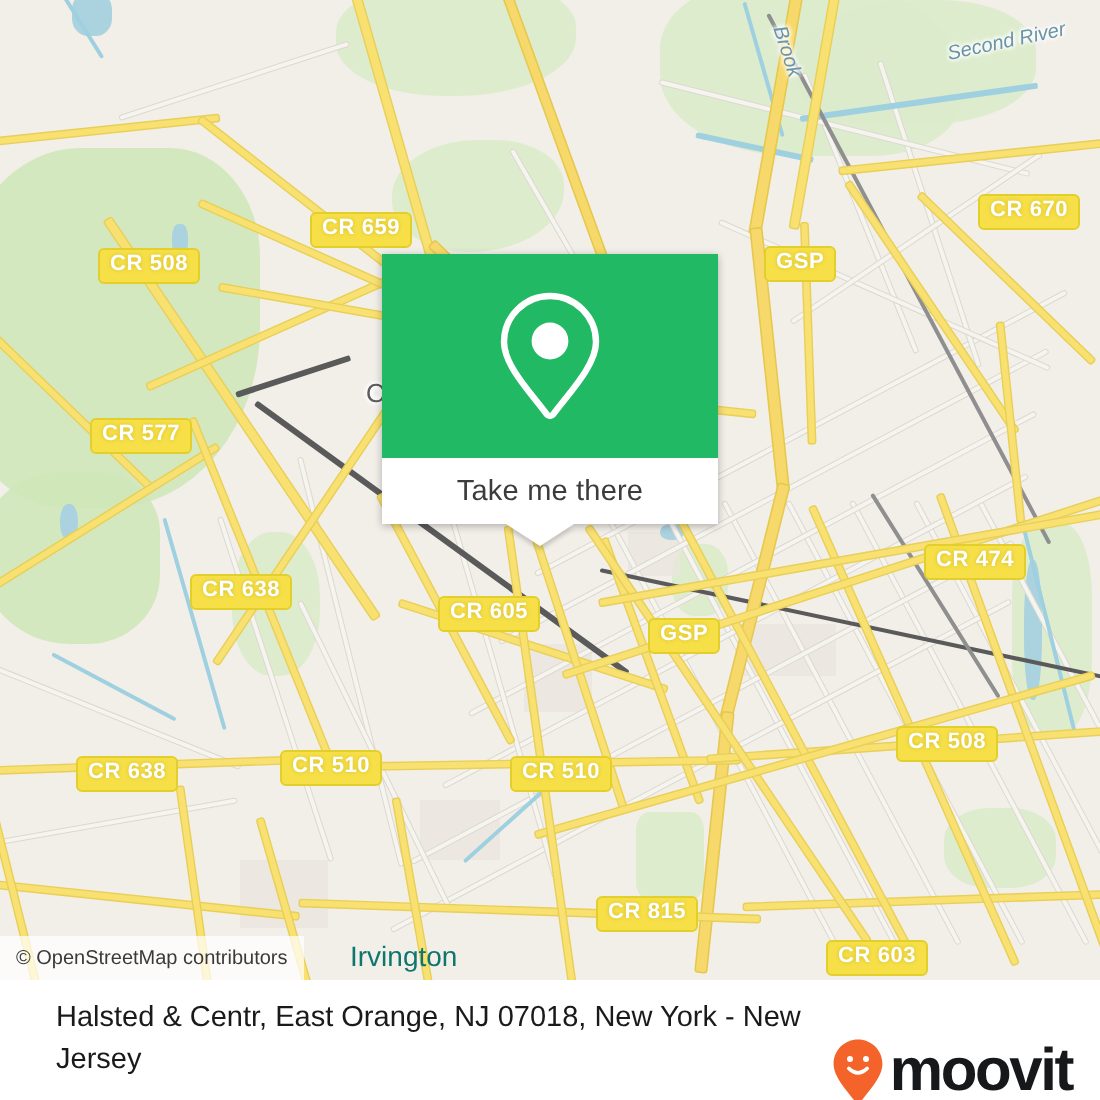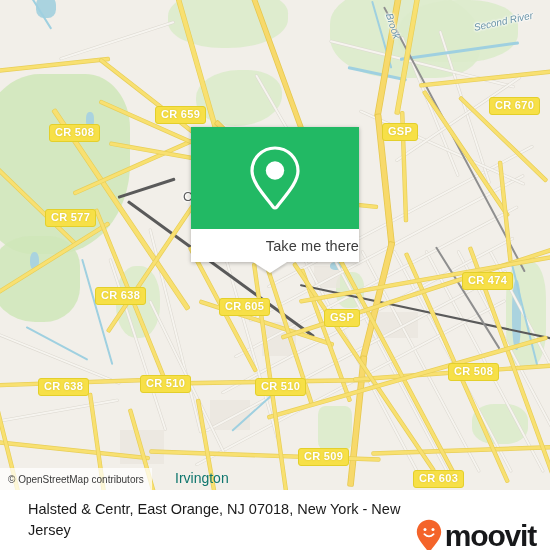--- a/index.html
+++ b/index.html
@@ -47,21 +47,21 @@
     text-shadow:1px 0 2px #fff,-1px 0 2px #fff,0 1px 2px #fff,0 -1px 2px #fff;
   }
   .faintlbl{
     position:absolute;color:#0f766e;font-size:14px;white-space:nowrap;
   }
 
   
   #popup{position:absolute;left:191px;top:127px;width:168px;height:135px;
     box-shadow:0 1px 4px rgba(0,0,0,.28);}
   #popup-head{height:102px;background:#22b964;display:flex;align-items:center;justify-content:center;}
-  #popup-foot{height:33px;background:#ffffff;display:flex;align-items:center;justify-content:flex-end;}
+  #popup-foot{height:33px;background:#ffffff;display:flex;align-items:center;justify-content:center;}
   #popup-foot span{font-size:14.5px;color:#3c3c3c;letter-spacing:.1px;}
   #popup-tail{position:absolute;left:62px;top:135px;width:0;height:0;
     border-left:17px solid transparent;border-right:17px solid transparent;
     border-top:11px solid #ffffff;filter:drop-shadow(0 2px 1px rgba(0,0,0,.18));}
 
   
   #attrib{position:absolute;left:0;top:468px;height:22px;display:flex;align-items:center;
     padding:0 8px;background:rgba(255,255,255,.72);}
   #attrib span{font-size:10px;color:#3a3a3a;}
 
@@ -231,21 +231,21 @@
         <div class="shield" style="left: 382px; top: 123px;">GSP</div>
         <div class="shield" style="left: 45px; top: 209px;">CR 577</div>
         <div class="shield" style="left: 95px; top: 287px;">CR 638</div>
         <div class="shield" style="left: 219px; top: 298px;">CR 605</div>
         <div class="shield" style="left: 324px; top: 309px;">GSP</div>
         <div class="shield" style="left: 462px; top: 272px;">CR 474</div>
         <div class="shield" style="left: 448px; top: 363px;">CR 508</div>
         <div class="shield" style="left: 38px; top: 378px;">CR 638</div>
         <div class="shield" style="left: 140px; top: 375px;">CR 510</div>
         <div class="shield" style="left: 255px; top: 378px;">CR 510</div>
-        <div class="shield" style="left: 298px; top: 448px;">CR 509</div>
+        <div class="shield" style="left: 298px; top: 448px;">CR 815</div>
         <div class="shield" style="left: 413px; top: 470px;">CR 603</div>
       </div>
 
     <div id="popup">
       <div id="popup-head">
         <svg width="52" height="66" viewBox="0 0 52 66">
           <path d="M26 3 C13.3 3 3 13.3 3 26 C3 38 17 52 24.4 62.2 A2 2 0 0 0 27.6 62.2 C35 52 49 38 49 26 C49 13.3 38.7 3 26 3 Z" fill="none" stroke="#ffffff" stroke-width="3.2"></path>
           <circle cx="26" cy="25.5" r="9.2" fill="#ffffff"></circle>
         </svg>
       </div>

